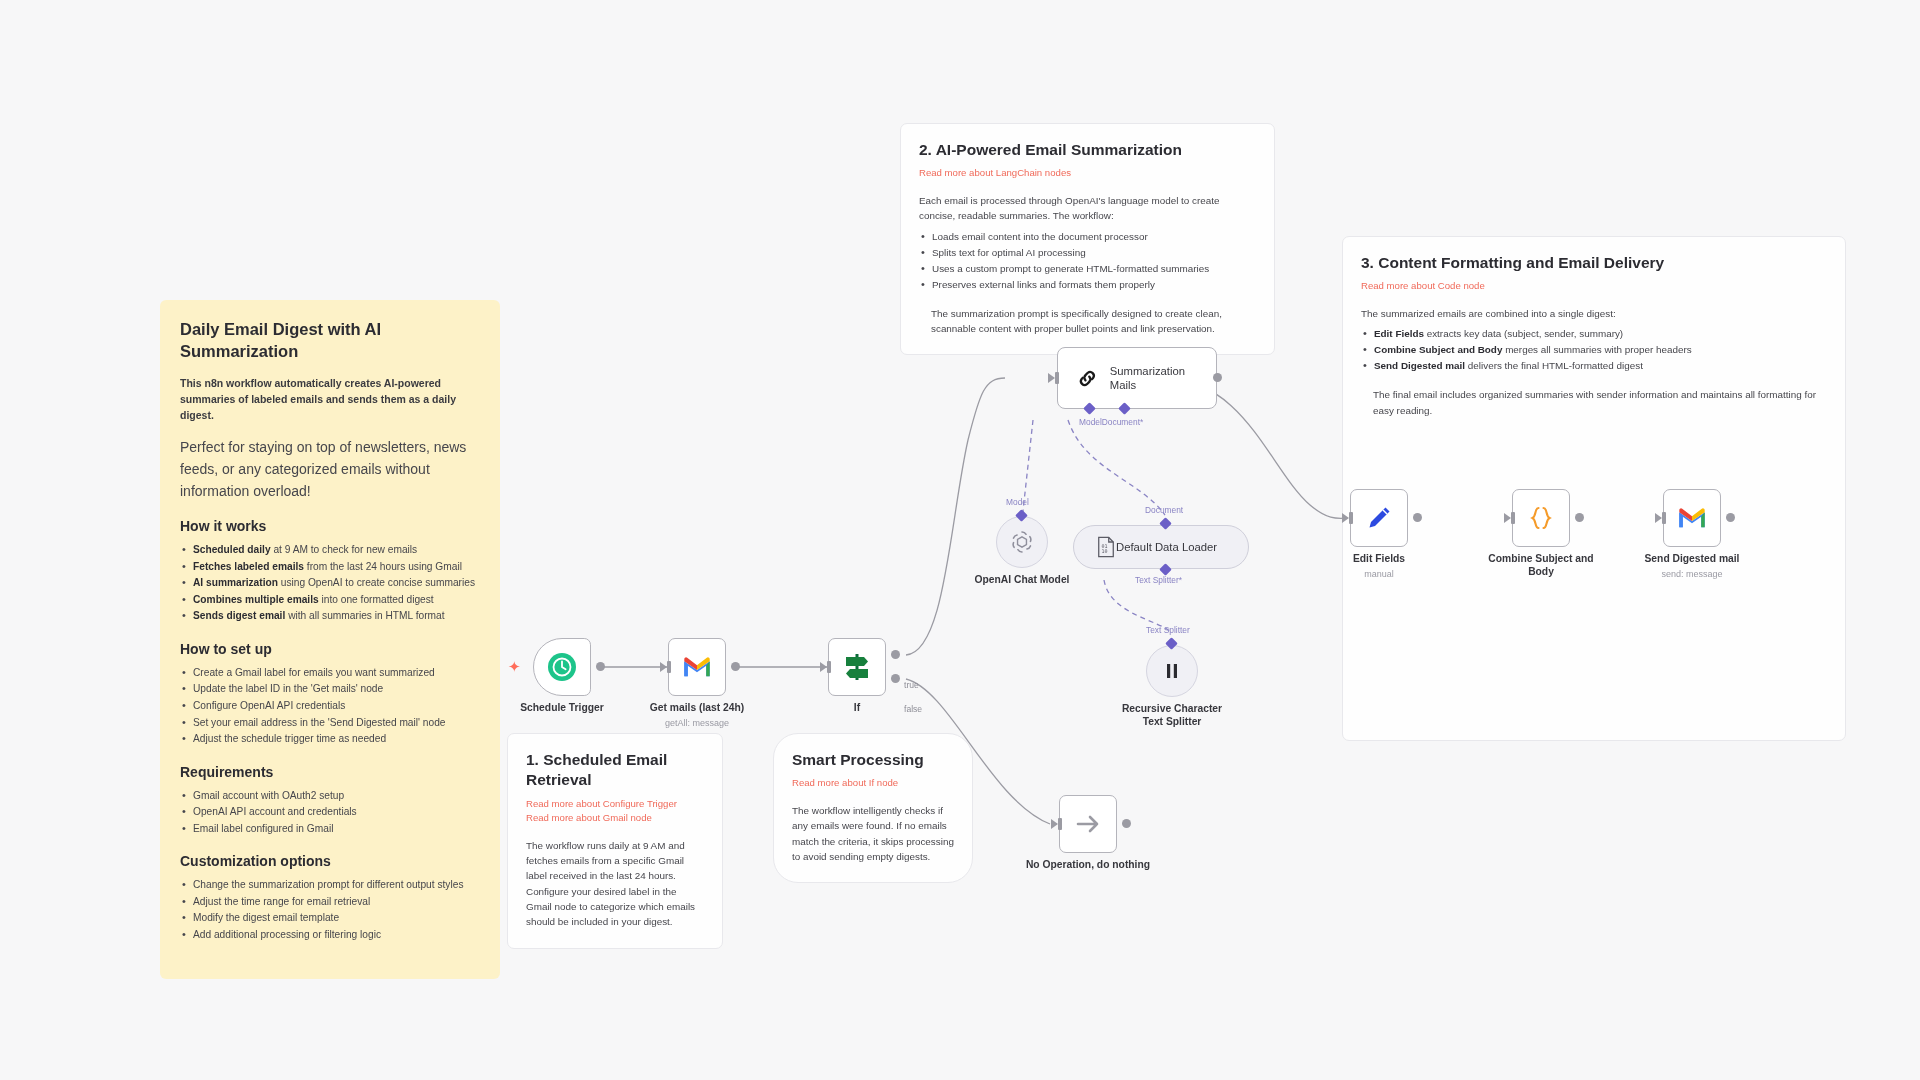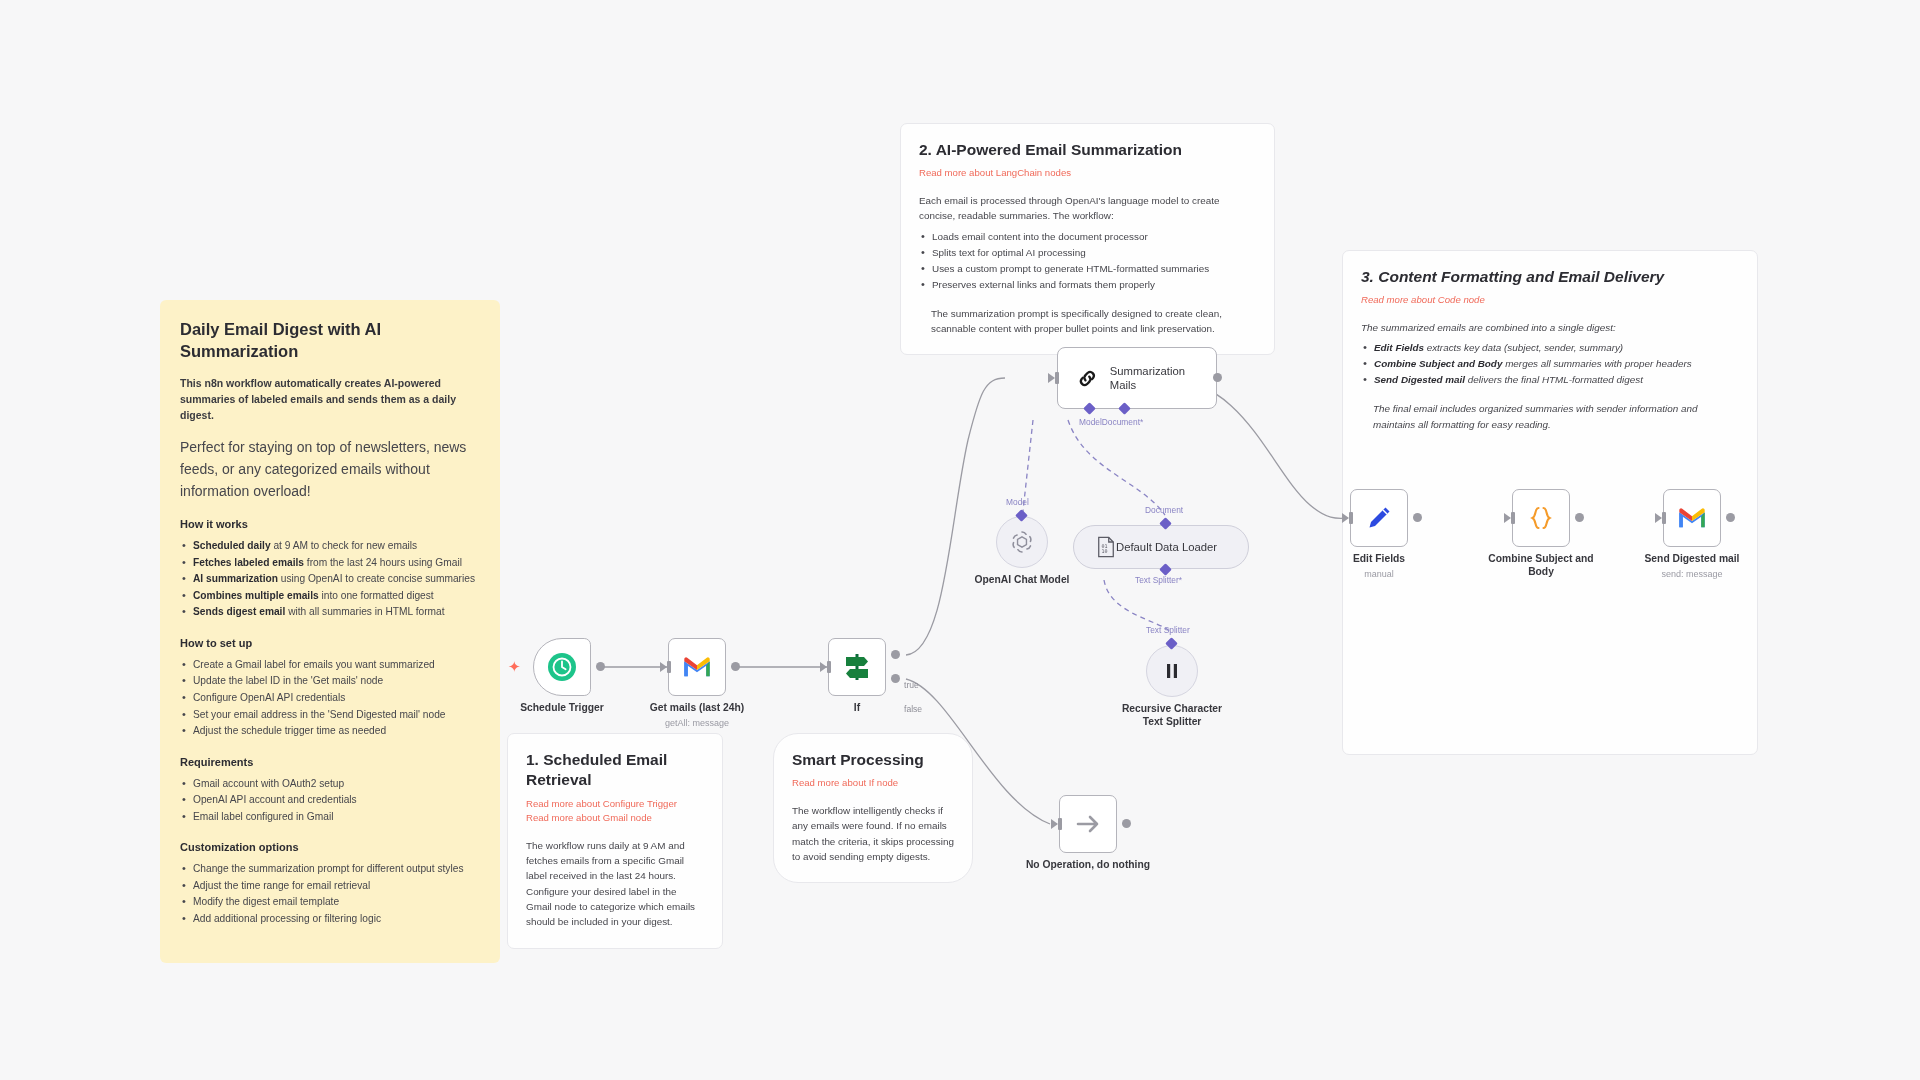--- a/index.html
+++ b/index.html
@@ -19,21 +19,21 @@
     border-radius: 6px;
     padding: 18px 20px 20px 20px;
     color: #3b3b40;
   }
   .sticky h1 {
     font-size: 16.5px; font-weight: bold; line-height: 1.35;
     color: #2c2c32; margin-bottom: 12px;
   }
   .sticky .lead { font-size: 10.5px; font-weight: bold; line-height: 1.55; margin-bottom: 14px; }
   .sticky .para { font-size: 14px; line-height: 1.55; margin-bottom: 16px; color: #46464c; }
-  .sticky h2 { font-size: 11px; font-weight: bold; margin: 0 0 8px 0; color: #2c2c32; }
+  .sticky h2 { font-size: 14px; font-weight: bold; margin: 0 0 8px 0; color: #2c2c32; }
   .sticky ul { list-style: none; margin: 0 0 16px 0; }
   .sticky li {
     font-size: 10.2px; line-height: 1.62; color: #46464c;
     padding-left: 13px; position: relative;
   }
   .sticky li::before {
     content: "•"; position: absolute; left: 2px; top: -1px; font-size: 11px; color: #46464c;
   }
   .sticky li b { font-weight: bold; color: #2c2c32; }
 
@@ -198,21 +198,21 @@
     <div class="body">Each email is processed through OpenAI's language model to create concise, readable summaries. The workflow:</div>
     <ul id="card2-items">
         <li>Loads email content into the document processor</li>
         <li>Splits text for optimal AI processing</li>
         <li>Uses a custom prompt to generate HTML-formatted summaries</li>
         <li>Preserves external links and formats them properly</li>
       </ul>
     <div class="tail">The summarization prompt is specifically designed to create clean, scannable content with proper bullet points and link preservation.</div>
   </div>
 
-  <div class="card" style="left:1342px; top:250px; width:416px; height:505px;font-style:italic;">
+  <div class="card" style="left:1342px; top:236px; width:504px; height:505px;">
     <h2>3. Content Formatting and Email Delivery</h2>
     <div class="readmore">Read more about Code node</div>
     <div class="body">The summarized emails are combined into a single digest:</div>
     <ul id="card3-items">
         <li><b>Edit Fields</b> extracts key data (subject, sender, summary)</li>
         <li><b>Combine Subject and Body</b> merges all summaries with proper headers</li>
         <li><b>Send Digested mail</b> delivers the final HTML-formatted digest</li>
       </ul>
     <div class="tail">The final email includes organized summaries with sender information and maintains all formatting for easy reading.</div>
   </div>

